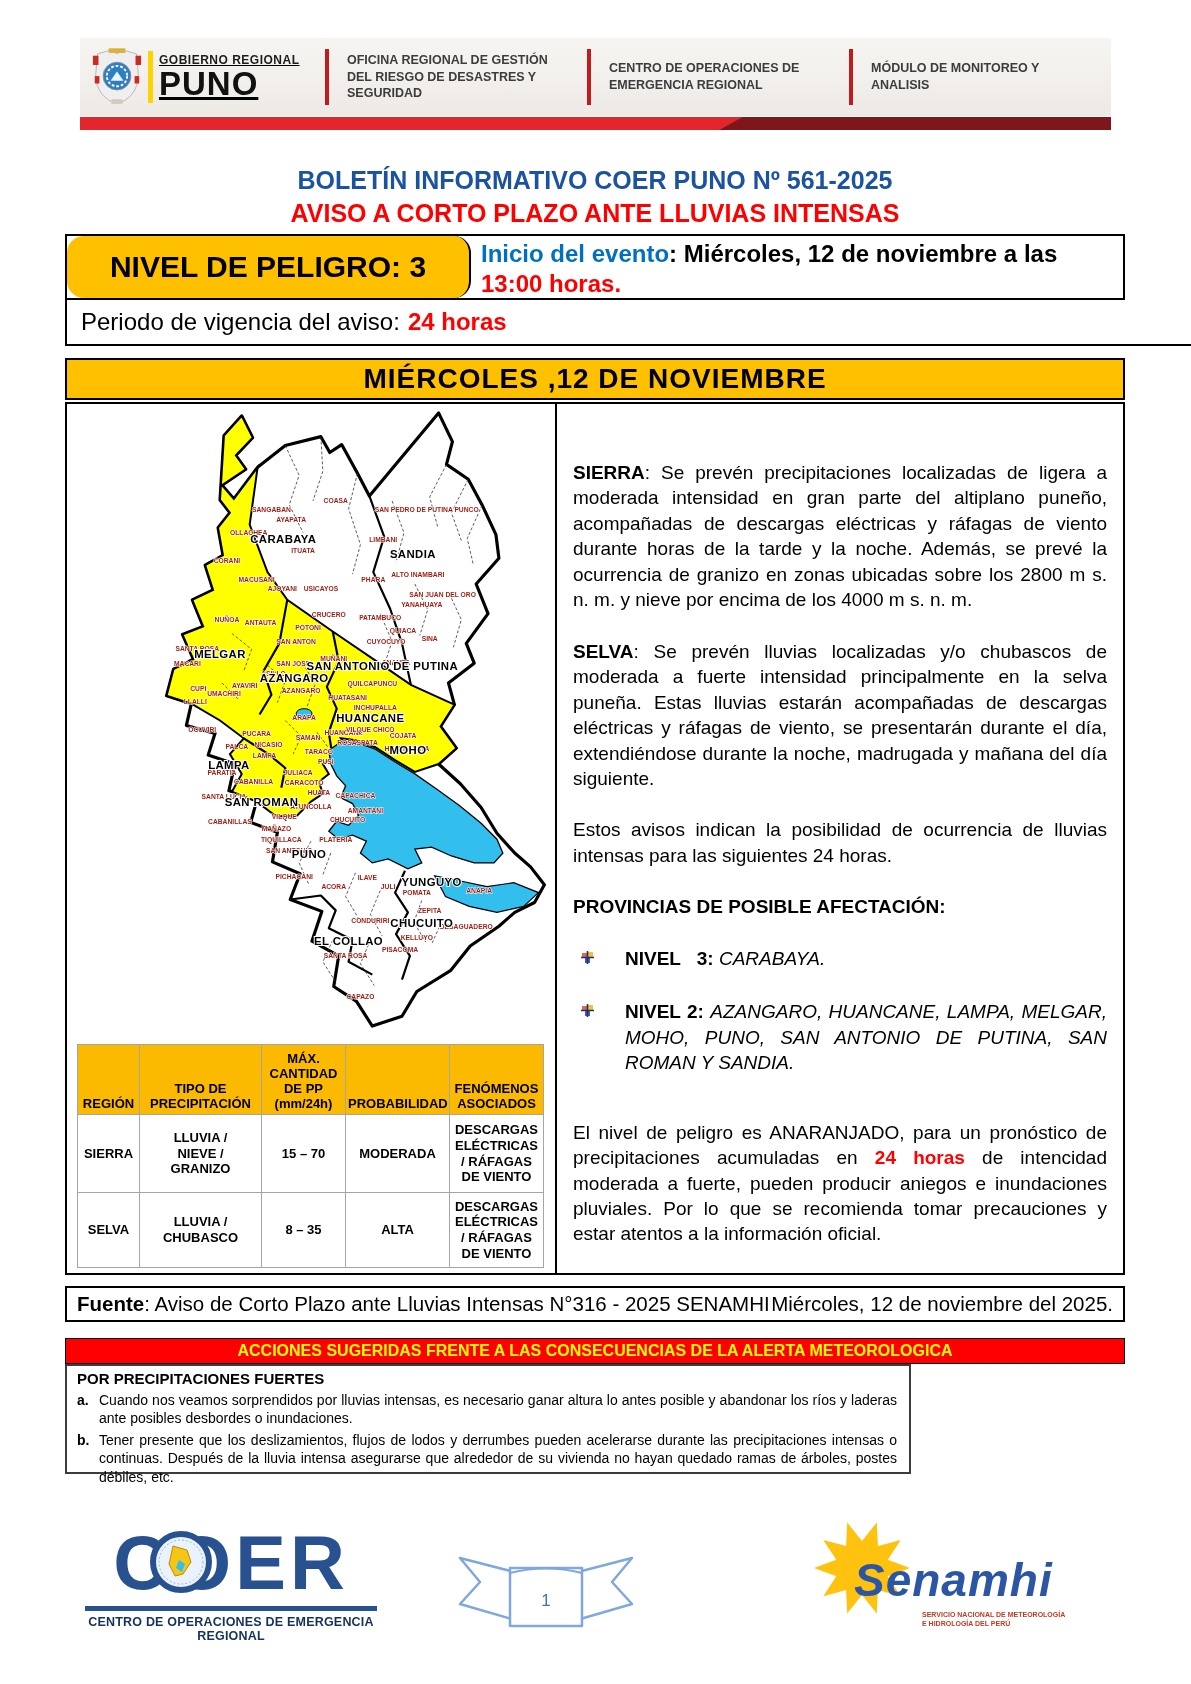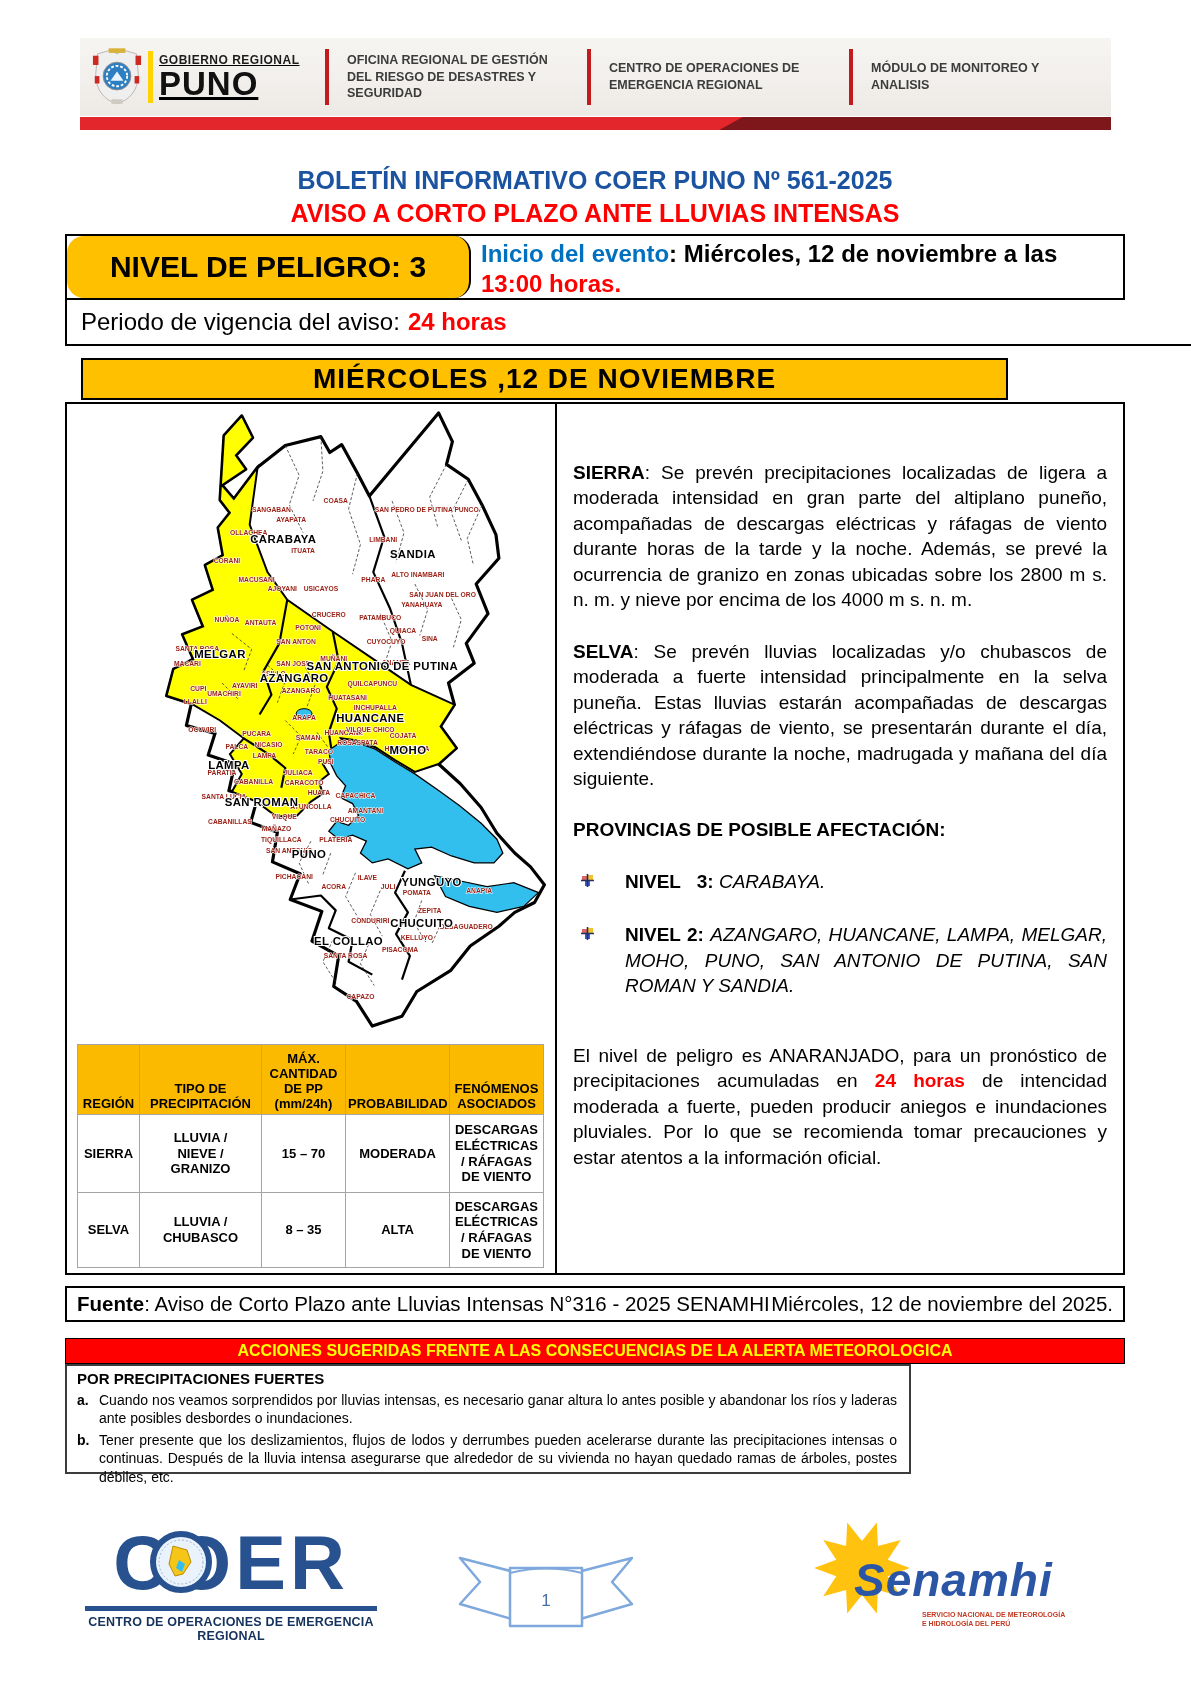--- a/index.html
+++ b/index.html
@@ -27,21 +27,21 @@
   
   .alert-grid{position:absolute;left:65px;top:234px;width:1060px;height:66px;
       border:2px solid #000;display:flex;box-sizing:border-box;}
   .alert-level{width:404px;background:#FFC000;border-right:2px solid #000;display:flex;
       align-items:center;justify-content:center;font-size:30px;font-weight:800;box-sizing:border-box;border-radius:17px;}
   .alert-start{flex:1;padding:3px 10px;font-size:24px;font-weight:700;line-height:1.25;box-sizing:border-box;}
   .blue{color:#0070C0;} .redtxt{color:#FF0000;}
   .validity{position:absolute;left:65px;top:300px;width:1150px;height:46px;border:2px solid #000;
       border-top:none;display:flex;align-items:center;padding-left:14px;font-size:24px;box-sizing:border-box;}
   .validity b{color:#FF0000;margin-left:8px;}
-  .day-banner{position:absolute;left:81px;top:358px;width:927px;height:42px;background:#FFC000;
+  .day-banner{position:absolute;left:65px;top:358px;width:1060px;height:42px;background:#FFC000;
       border:2px solid #000;display:flex;align-items:center;justify-content:center;
       font-size:28px;font-weight:800;letter-spacing:1px;box-sizing:border-box;}
   
   .main-box{position:absolute;left:65px;top:402px;width:1060px;height:873px;border:2px solid #000;
       display:flex;box-sizing:border-box;}
   .left-pane{width:490px;border-right:2px solid #000;box-sizing:border-box;padding:2px 4px 0 6px;}
   .right-pane{flex:1;padding:56px 16px 0 16px;font-size:19px;line-height:1.34;text-align:justify;box-sizing:border-box;}
   .right-pane p{margin:0 0 26px 0;}
   .prov-head{font-weight:800;margin:0 0 24px 0;}
   .bullet{display:flex;align-items:flex-start;padding-left:8px;margin-bottom:28px;}
@@ -354,20 +354,21 @@
 / RÁFAGAS
 DE VIENTO</td>
           </tr>
         </tbody>
     </table>
   </div>
 
   <div class="right-pane">
     <p><span class="blabel">SIERRA</span><span>: </span><span>Se prevén precipitaciones localizadas de ligera a moderada intensidad en gran parte del altiplano puneño, acompañadas de descargas eléctricas y ráfagas de viento durante horas de la tarde y la noche. Además, se prevé la ocurrencia de granizo en zonas ubicadas sobre los 2800 m s. n. m. y nieve por encima de los 4000 m s. n. m.</span></p>
     <p><span class="blabel">SELVA</span><span>:  </span><span>Se prevén lluvias localizadas y/o chubascos de moderada a fuerte intensidad principalmente en la selva puneña. Estas lluvias estarán acompañadas de descargas eléctricas y ráfagas de viento, se presentarán durante el día, extendiéndose durante la noche, madrugada y mañana del día siguiente.</span></p>
+    <p>Estos avisos indican la posibilidad de ocurrencia de lluvias intensas para las siguientes 24 horas.</p>
     <p class="prov-head">PROVINCIAS DE POSIBLE AFECTACIÓN:</p>
 
     <div class="bullet">
       <svg width="13" height="13" viewBox="0 0 13 13">
         <rect x="1" y="2" width="5" height="5" fill="#E06666"></rect>
           <rect x="7" y="1" width="5" height="5" fill="#F1C232"></rect>
         <rect x="4" y="6" width="5" height="6" fill="#3C5BD6"></rect>
         <path d="M6.5,0 V13 M0,6.5 H13" stroke="#24325B" stroke-width="1.6"></path>
       </svg>
       <div class="btxt"><span class="blabel">NIVEL&nbsp;&nbsp;&nbsp;3:</span> <span class="ital">CARABAYA.</span></div>

